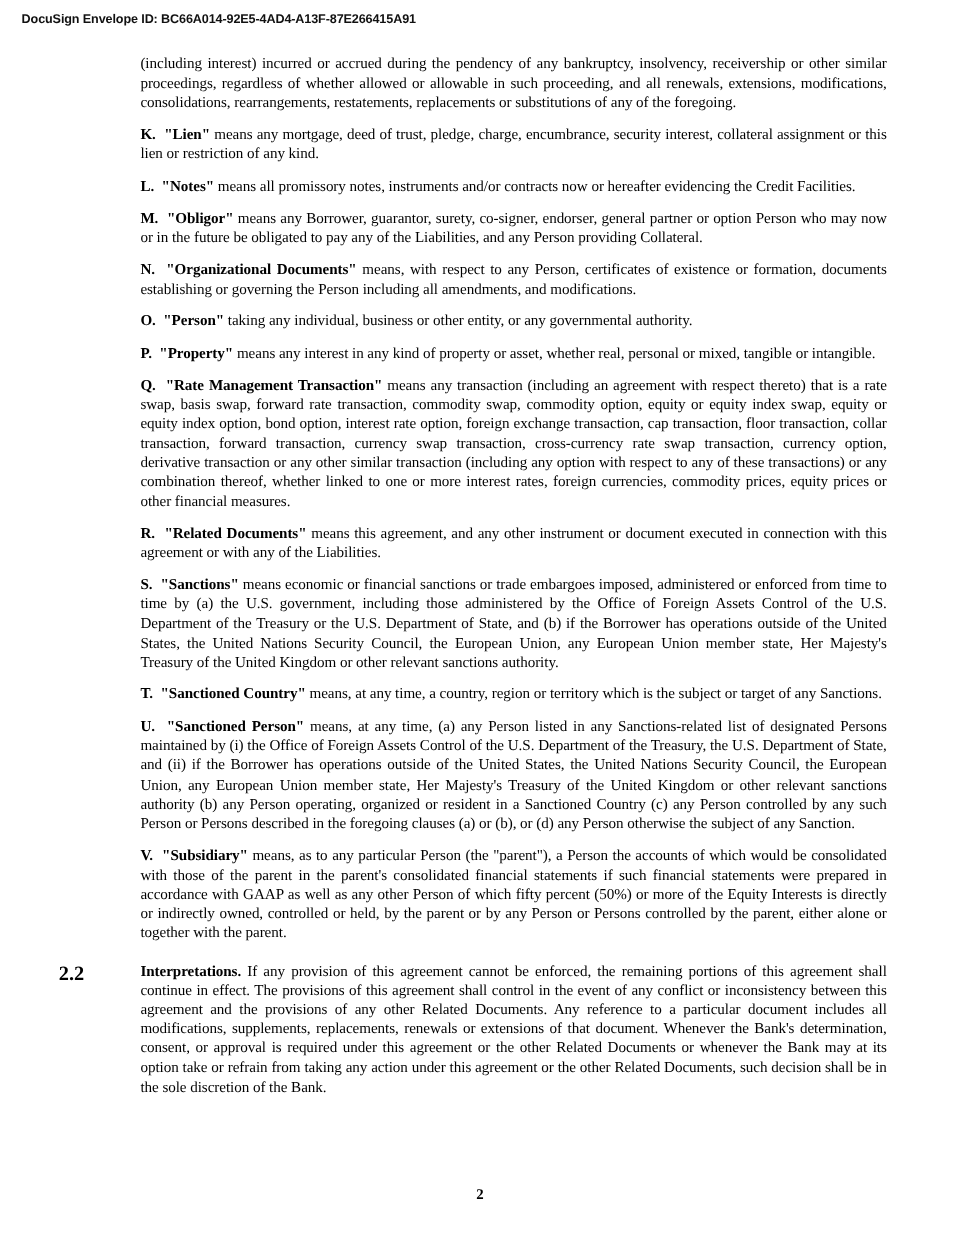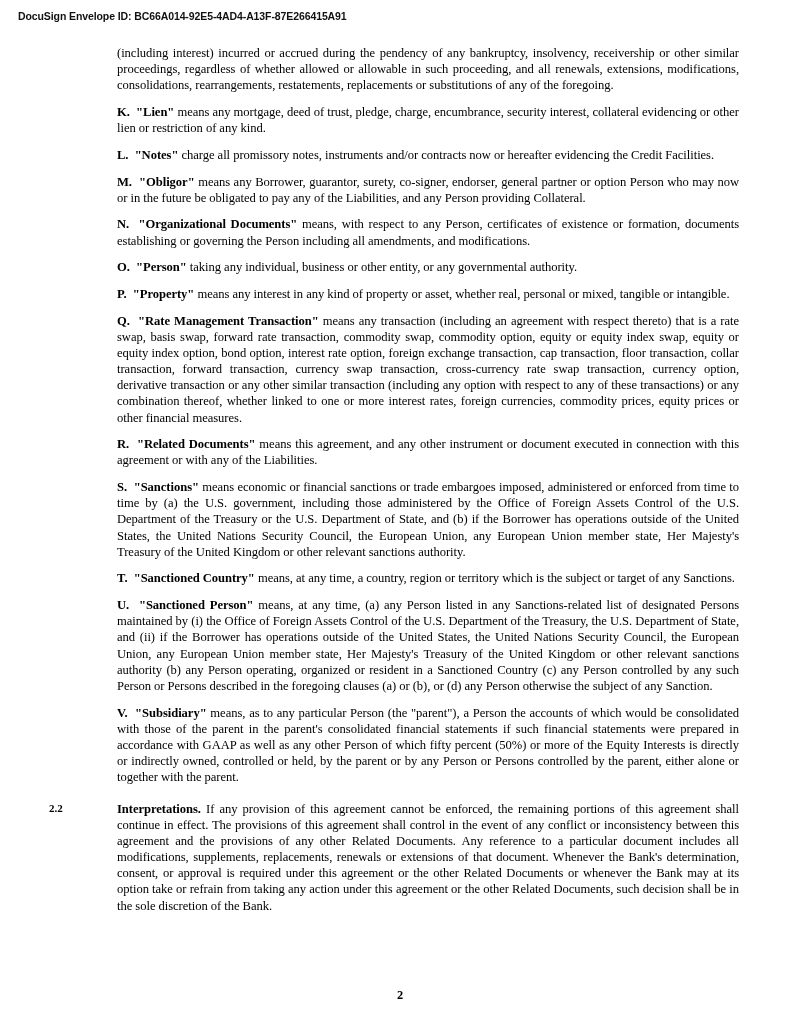--- a/index.html
+++ b/index.html
@@ -58,21 +58,21 @@
   .sect {
     position: relative;
     margin-top: 15px;
     padding-left: 0;
   }
   .sect-num {
     position: absolute;
     left: -68px;
     top: 0;
     width: 50px;
-    font-size: 11px;
+    font-size: 17px;
     font-weight: bold;
     line-height: 1.285;
   }
   .page-number {
     position: absolute;
     left: 0;
     right: 0;
     top: 988px;
     text-align: center;
     font-size: 12.4px;
@@ -83,23 +83,23 @@
 <body>
 
 <div class="page">
 
   <div class="envelope-bar">DocuSign Envelope ID: BC66A014-92E5-4AD4-A13F-87E266415A91</div>
 
   <div class="content">
 
     <p class="para"><span>(including interest) incurred or accrued during the pendency of any bankruptcy, insolvency, receivership or other similar proceedings, regardless of whether allowed or allowable in such proceeding, and all renewals, extensions, modifications, consolidations, rearrangements, restatements, replacements or substitutions of any of the foregoing.</span></p>
 
-    <p class="para"><span class="lbl">K.</span>&nbsp;&nbsp;<span class="term">"Lien"</span><span> means any mortgage, deed of trust, pledge, charge, encumbrance, security interest, collateral evidencing or other lien or restriction of any kind.</span></p>
+    <p class="para"><span class="lbl">K.</span>&nbsp;&nbsp;<span class="term">"Lien"</span><span> means any mortgage, deed of trust, pledge, charge, encumbrance, security interest, collateral assignment or this lien or restriction of any kind.</span></p>
 
-    <p class="para"><span class="lbl">L.</span>&nbsp;&nbsp;<span class="term">"Notes"</span><span> charge all promissory notes, instruments and/or contracts now or hereafter evidencing the Credit Facilities.</span></p>
+    <p class="para"><span class="lbl">L.</span>&nbsp;&nbsp;<span class="term">"Notes"</span><span> means all promissory notes, instruments and/or contracts now or hereafter evidencing the Credit Facilities.</span></p>
 
     <p class="para"><span class="lbl">M.</span>&nbsp;&nbsp;<span class="term">"Obligor"</span><span> means any Borrower, guarantor, surety, co-signer, endorser, general partner or option Person who may now or in the future be obligated to pay any of the Liabilities, and any Person providing Collateral.</span></p>
 
     <p class="para"><span class="lbl">N.</span>&nbsp;&nbsp;<span class="term">"Organizational Documents"</span><span> means, with respect to any Person, certificates of existence or formation, documents establishing or governing the Person including all amendments, and modifications.</span></p>
 
     <p class="para"><span class="lbl">O.</span>&nbsp;&nbsp;<span class="term">"Person"</span><span> taking any individual, business or other entity, or any governmental authority.</span></p>
 
     <p class="para"><span class="lbl">P.</span>&nbsp;&nbsp;<span class="term">"Property"</span><span> means any interest in any kind of property or asset, whether real, personal or mixed, tangible or intangible.</span></p>
 
     <p class="para"><span class="lbl">Q.</span>&nbsp;&nbsp;<span class="term">"Rate Management Transaction"</span><span> means any transaction (including an agreement with respect thereto) that is a rate swap, basis swap, forward rate transaction, commodity swap, commodity option, equity or equity index swap, equity or equity index option, bond option, interest rate option, foreign exchange transaction, cap transaction, floor transaction, collar transaction, forward transaction, currency swap transaction, cross-currency rate swap transaction, currency option, derivative transaction or any other similar transaction (including any option with respect to any of these transactions) or any combination thereof, whether linked to one or more interest rates, foreign currencies, commodity prices, equity prices or other financial measures.</span></p>

